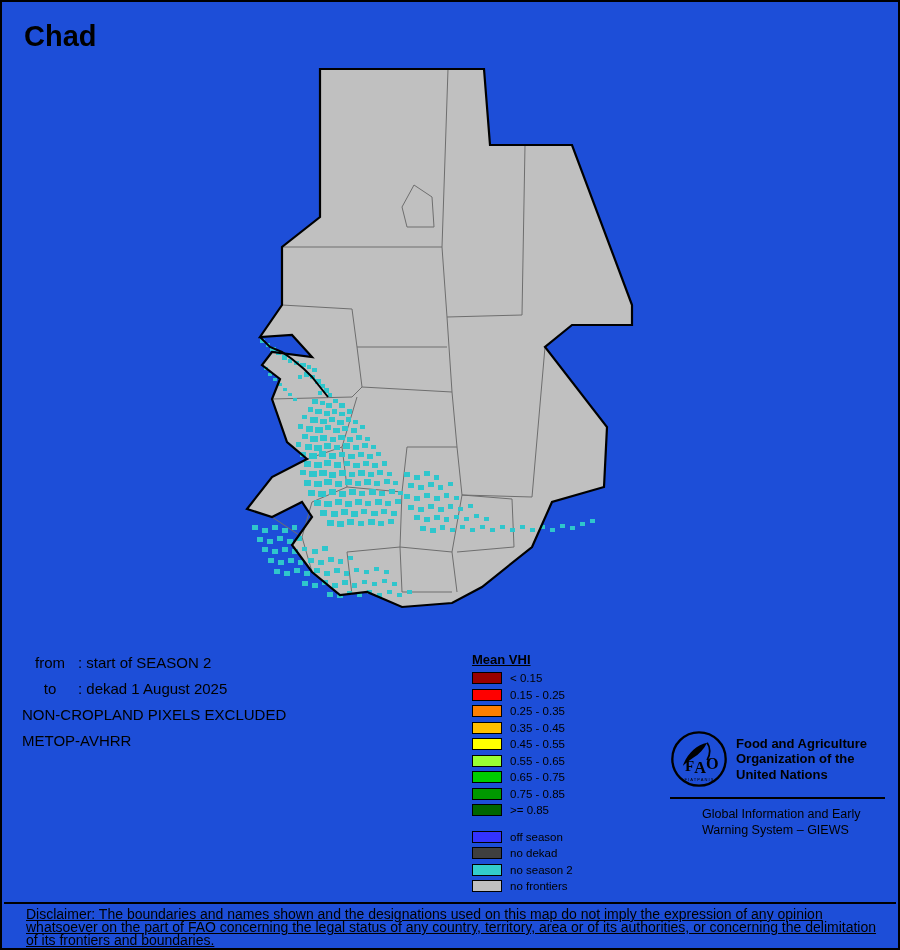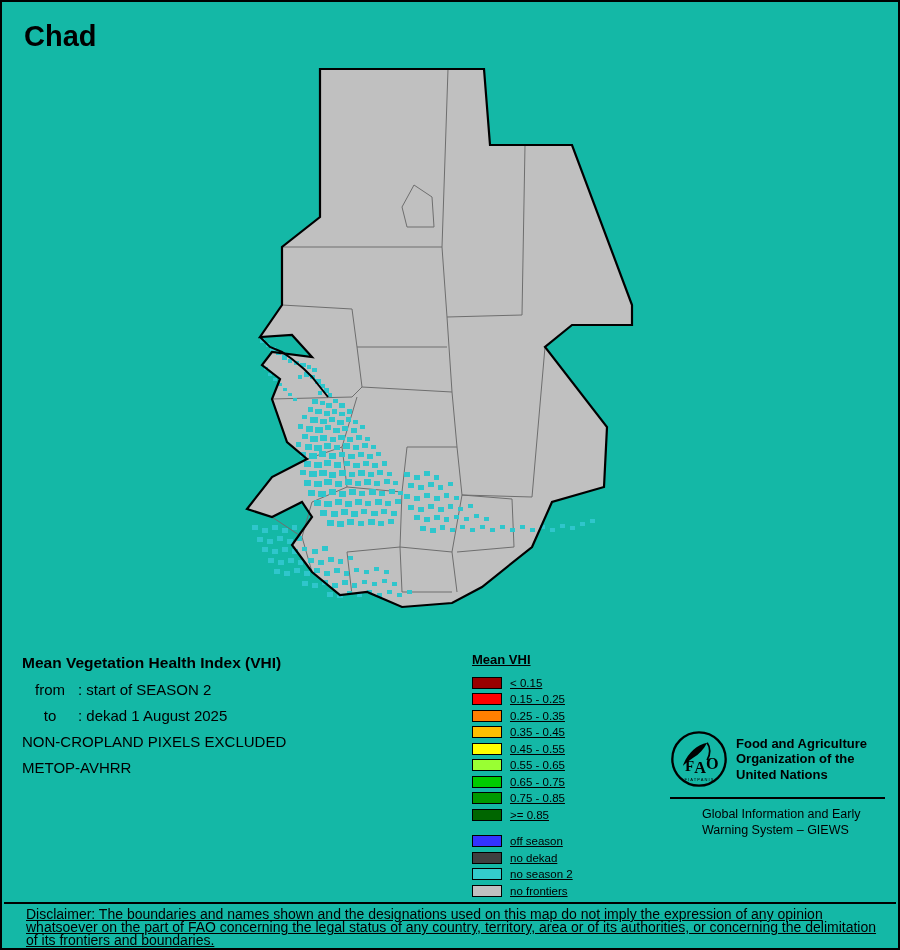--- a/index.html
+++ b/index.html
@@ -7,21 +7,21 @@
     padding: 0;
     background: #ffffff;
   }
   body {
     font-family: "Liberation Sans", sans-serif;
   }
   #page {
     position: relative;
     width: 900px;
     height: 950px;
-    background: #14b8a6;
+    background: #1d4ed8;
     border: 2px solid #000000;
     box-sizing: border-box;
     overflow: hidden;
   }
   
   #title {
     position: absolute;
     left: 22px;
     top: 18px;
     font-size: 29px;
@@ -73,23 +73,22 @@
   }
   #legend-title {
     font-size: 13px;
     font-weight: bold;
     color: #000000;
     text-decoration: underline;
     margin-bottom: 5px;
   }
   .legend-row {
     display: flex;
-    align-items: flex-end;
+    align-items: flex-start;
     height: 16.5px;
-    text-decoration: underline;
   }
   .legend-swatch {
     width: 30px;
     height: 12px;
     border: 1px solid #000000;
     box-sizing: border-box;
     margin-right: 8px;
     flex: 0 0 auto;
   }
   .legend-label {
@@ -458,21 +457,20 @@
                  L393,300 L455,380 L452,440 L400,455 L380,500 L330,540
                  L300,556 L250,560 L215,545 L188,548 L160,525 L140,498
                  L160,470 L150,455 L120,470 L95,462 L120,430 L155,412
                  L135,395 L120,352 L128,332 L110,318 L120,305 L160,310
                  L140,288 L108,290 L130,258 L130,200 L168,170 Z" fill="none" stroke="#000000" stroke-width="2.2"></path>
       </g>
     </svg>
   </div>
 
   <div id="info-block">
-    <div id="info-title">Mean Vegetation Health Index (VHI)</div>
     <div class="info-row">
       <span class="lbl">from</span><span>: start of SEASON 2</span>
     </div>
     <div class="info-row">
       <span class="lbl">to</span><span>: dekad 1 August 2025</span>
     </div>
     <div class="info-row">NON-CROPLAND PIXELS EXCLUDED</div>
     <div class="info-row">METOP-AVHRR</div>
   </div>
 

